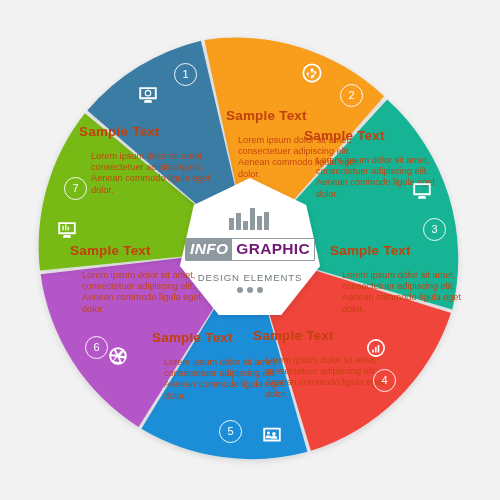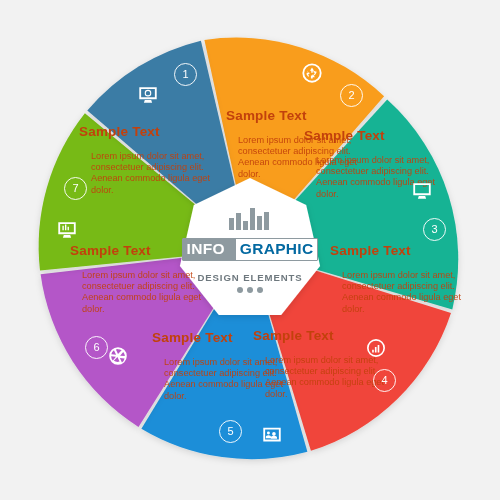--- a/index.html
+++ b/index.html
@@ -61,30 +61,31 @@
     display:flex;align-items:stretch;justify-content:center;
     border:1.4px solid #8e9aa0;
     border-radius:1px;
     overflow:hidden;
     font-size:15.5px;
     font-weight:bold;
     letter-spacing:.3px;
   }
   .logo-info{
     background:#8e9aa0;color:#ffffff;
-    padding:1px 11px 2px 4px;
+    padding:1px 4px 2px 4px;
+    font-style:italic;
   }
   .logo-graphic{
-    background:#ffffff;color:#0369a1;
+    background:#ffffff;color:#701a75;
     padding:1px 4px 2px 4px;
   }
   .logo-sub{
     margin-top:11px;
     font-size:9.6px;
-    font-weight:bold;
+    font-weight:normal;
     color:#6e787e;
     letter-spacing:.9px;
   }
   .dots{margin-top:4px;display:flex;gap:4px;justify-content:center;}
   .dots i{width:6px;height:6px;border-radius:50%;background:#8e9aa0;display:block;}
 </style>
 </head>
 <body>
 
 <div id="stage">

